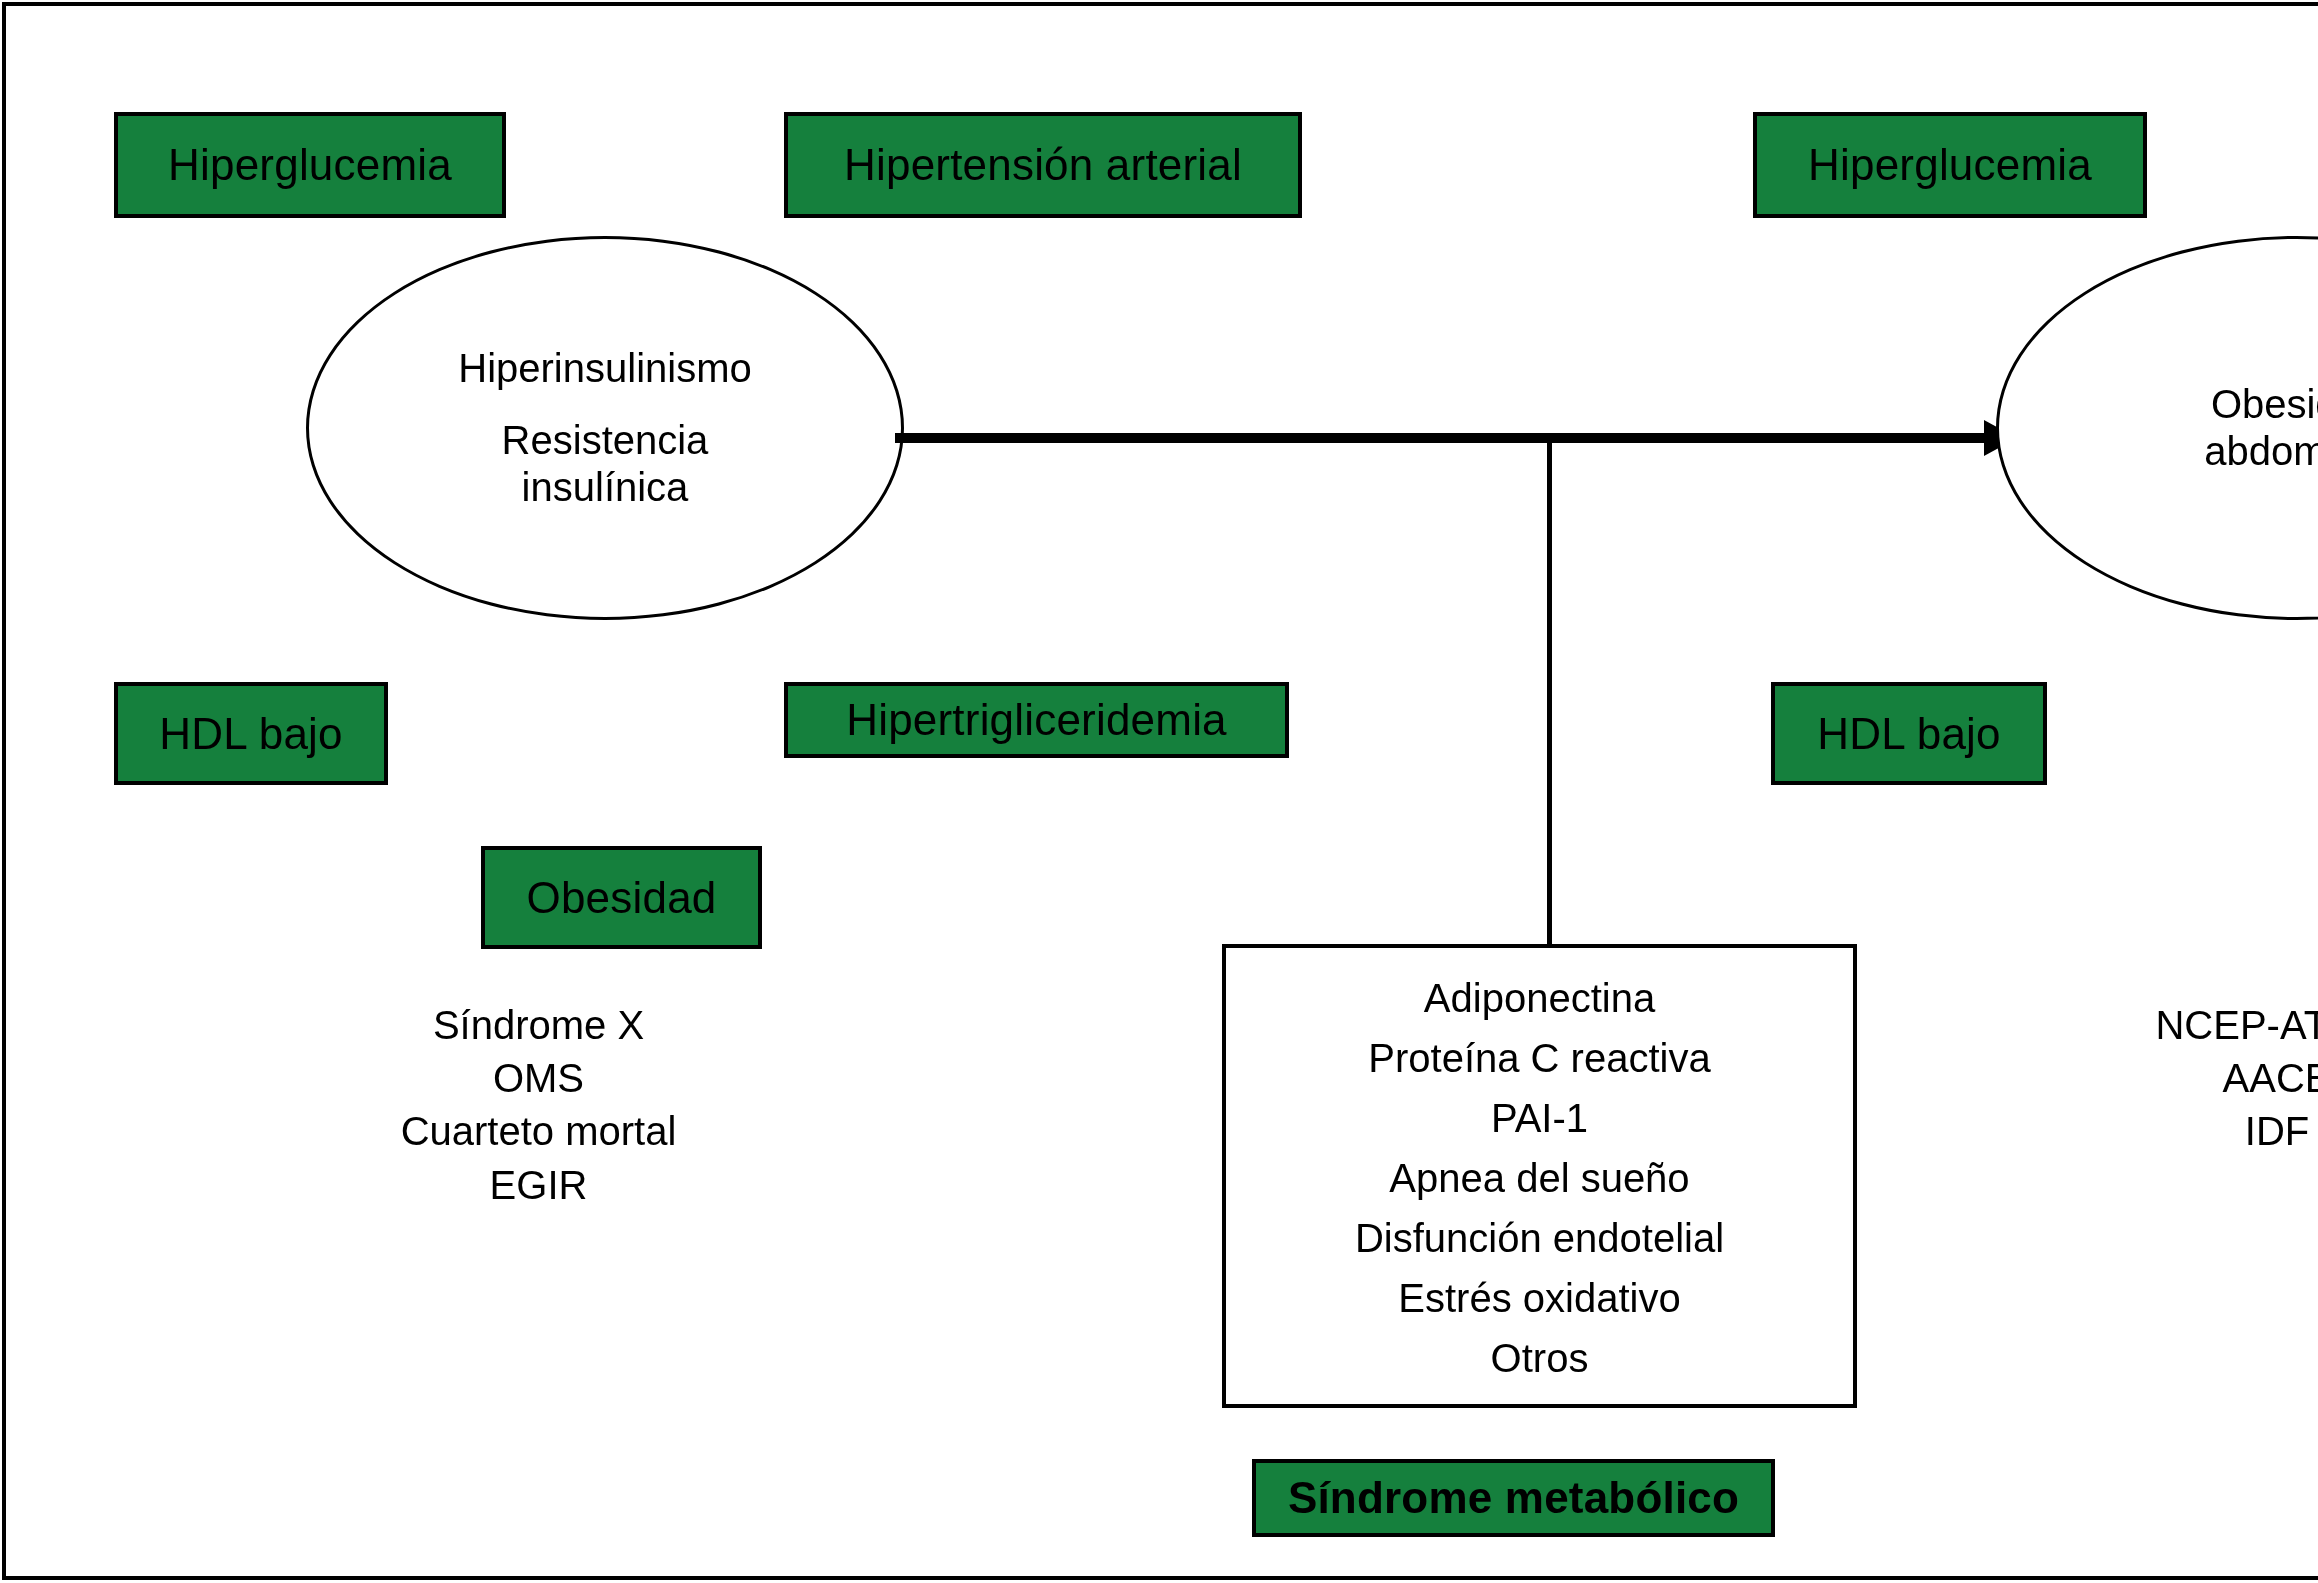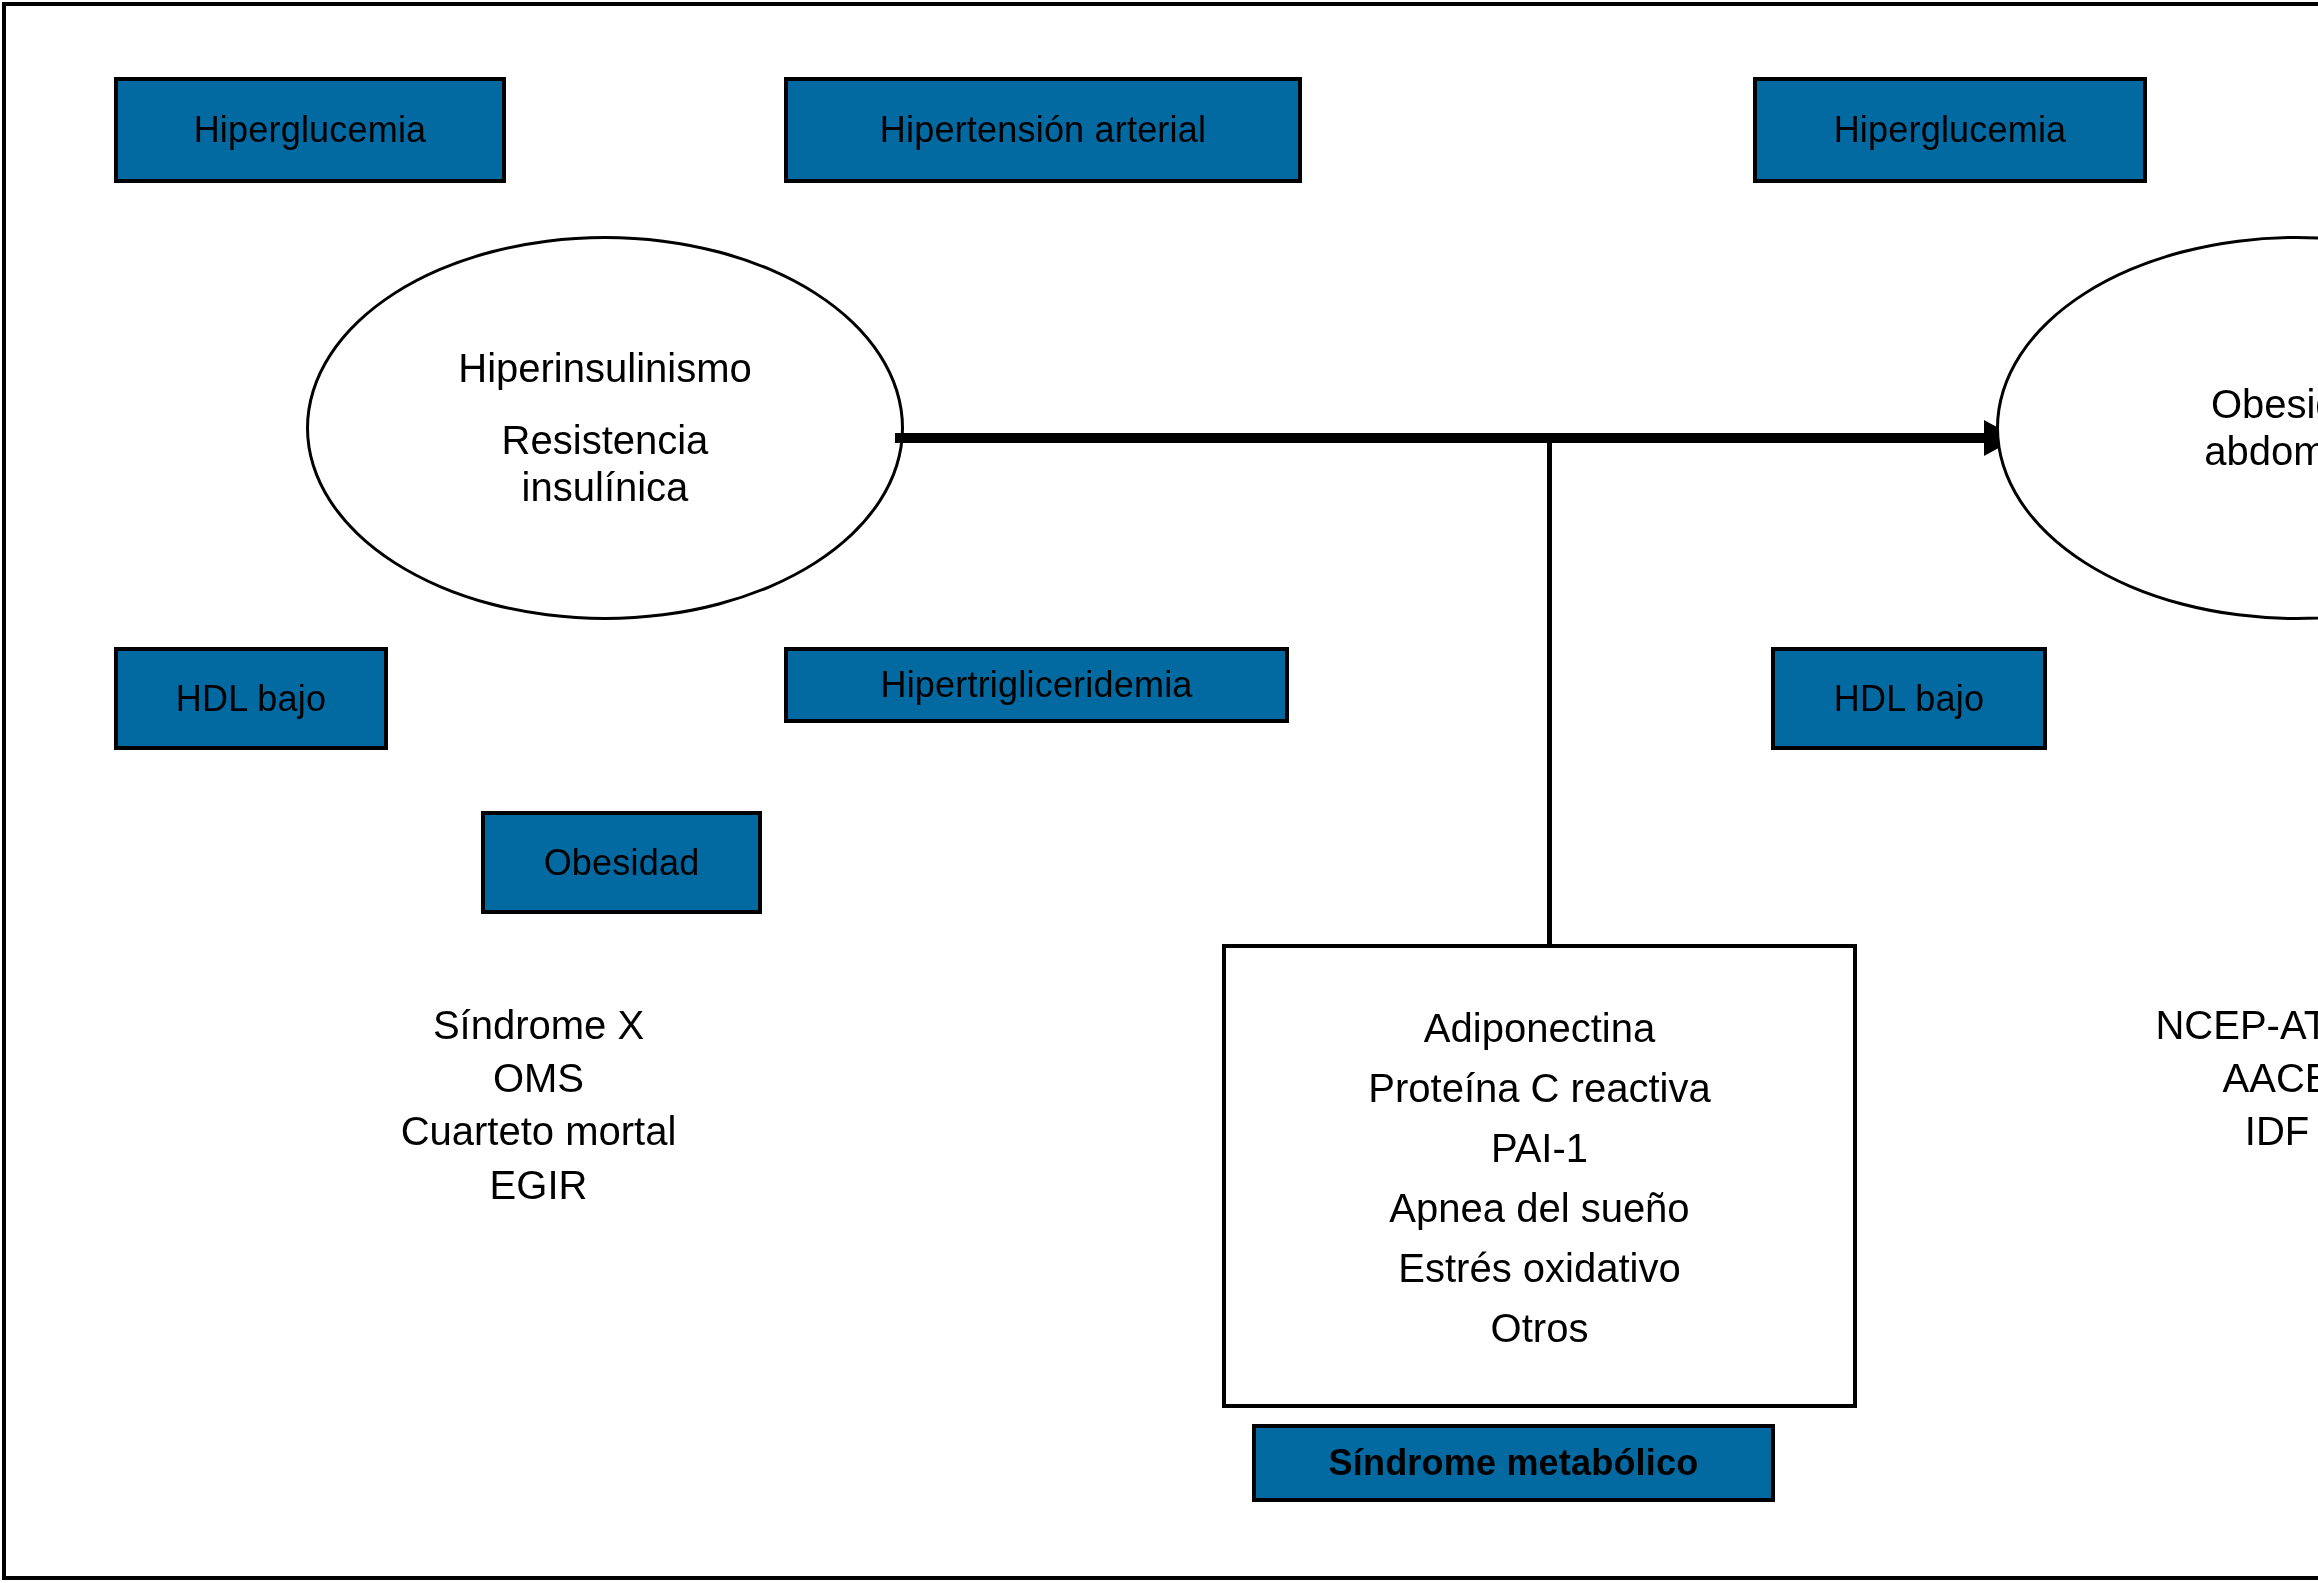--- a/index.html
+++ b/index.html
@@ -26,29 +26,30 @@
     width: 3059px;
     height: 1578px;
     border: 4.6px solid #000000;
     box-sizing: border-box;
     background: #ffffff;
   }
   .node-box {
     position: absolute;
     border: 4.2px solid #000000;
     box-sizing: border-box;
-    background: #0369a1;
+    background: #15803d;
     display: flex;
     align-items: center;
     justify-content: center;
     text-align: center;
-    font-size: 36px;
+    font-size: 44px;
     line-height: 1.0;
     letter-spacing: 0.2px;
     white-space: nowrap;
+    margin-top: 35px;
   }
   .node-box.bold {
     font-weight: bold;
   }
   .ellipse {
     position: absolute;
     border: 3.2px solid #000000;
     border-radius: 50%;
     box-sizing: border-box;
     background: #ffffff;
@@ -163,20 +164,21 @@
     <div>NCEP-ATP III</div>
     <div>AACE</div>
     <div>IDF</div>
   </div>
 
   <div class="list-box" style="left:1222px; top:944px; width:635px; height:464px;">
     <span>Adiponectina</span>
     <span>Proteína C reactiva</span>
     <span>PAI-1</span>
     <span>Apnea del sueño</span>
+    <span>Disfunción endotelial</span>
     <span>Estrés oxidativo</span>
     <span>Otros</span>
   </div>
 
   <div class="node-box bold" style="left:1252px; top:1424px; width:523px; height:78px;">
     <span>Síndrome metabólico</span>
   </div>
 </div>
 
 

